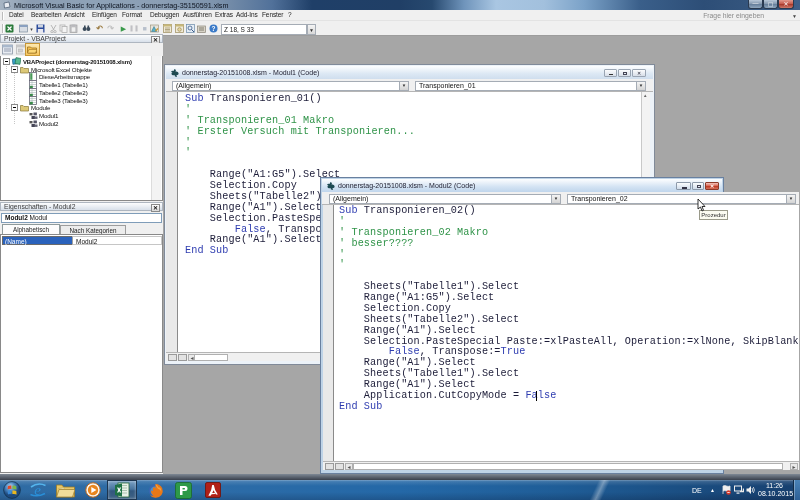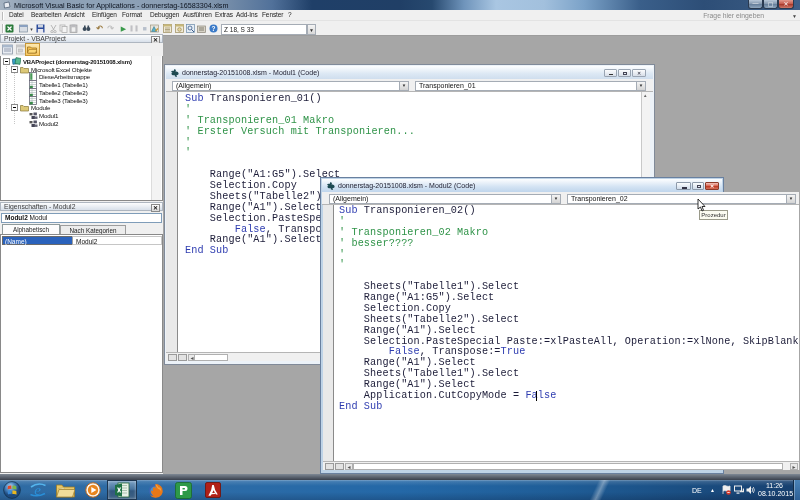--- a/index.html
+++ b/index.html
@@ -90,21 +90,21 @@
 #showdesk { position:absolute; right:0; top:480px; width:7px; height:20px; background:linear-gradient(#4a83b8,#2c5f96); border-left:1px solid #122c48; box-shadow:inset 1px 0 0 rgba(255,255,255,.3); }
 </style>
 </head>
 <body>
 <div id="screen">
 
   <div id="titlebar" class="abs"></div>
   <svg id="appicon" class="abs" viewBox="0 0 8 8">
       <path d="M1.5 7 L1 2 L6 1 L7 6 Z" fill="#e8ecf2" stroke="#44546a" stroke-width="0.7"></path>
     </svg>
-  <div id="titletext" class="abs">Microsoft Visual Basic for Applications - donnerstag-16583304.xlsm</div>
+  <div id="titletext" class="abs">Microsoft Visual Basic for Applications - donnerstag-35150591.xlsm</div>
   <div id="btnmin" class="abs capbtn">
       <span class="capglyph" style="top:-1px">—</span>
     </div>
   <div id="btnmax" class="abs capbtn">
       <span class="capglyph">▢</span>
     </div>
   <div id="btncls" class="abs capbtn">
       <span class="capglyph">✕</span>
     </div>
 

